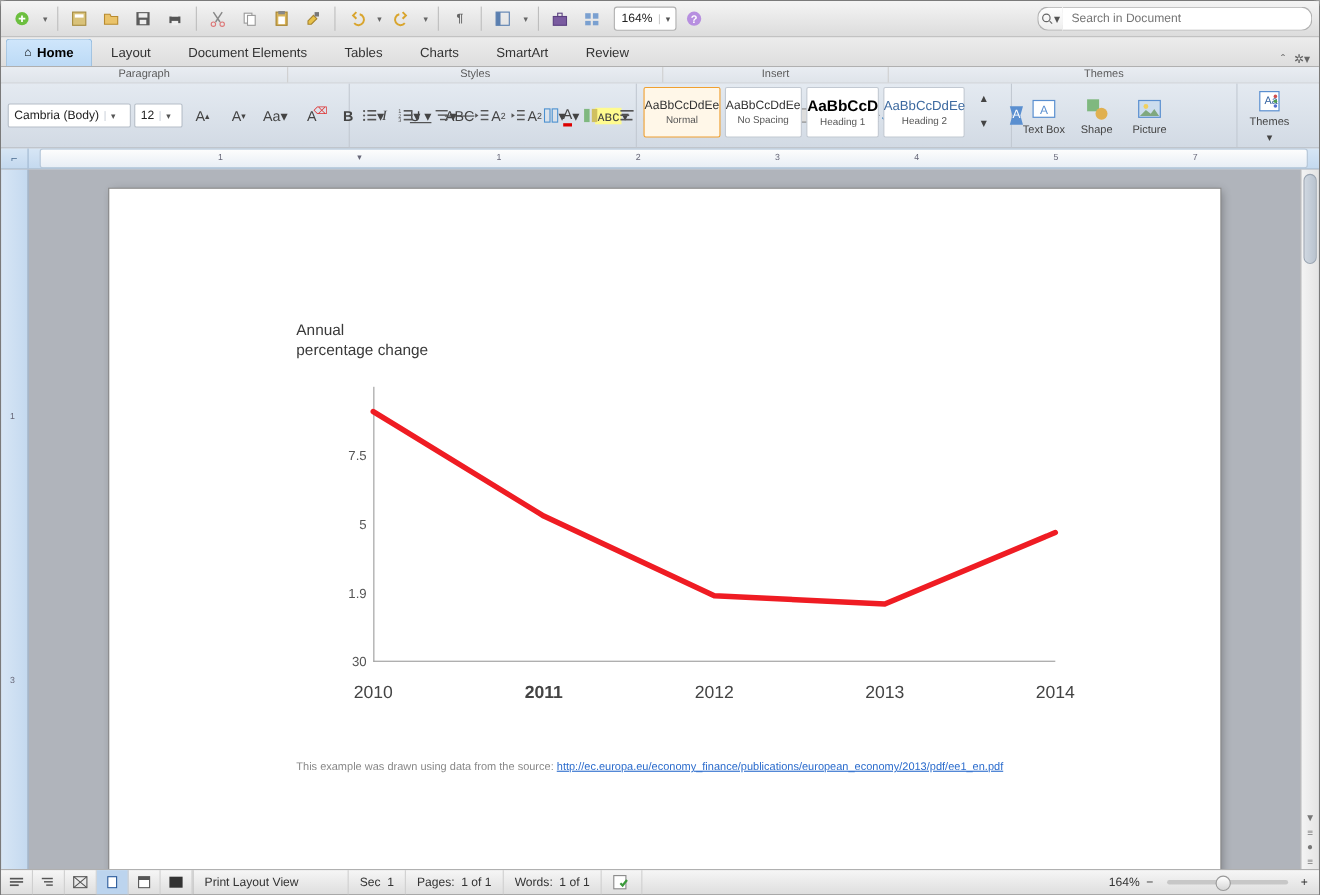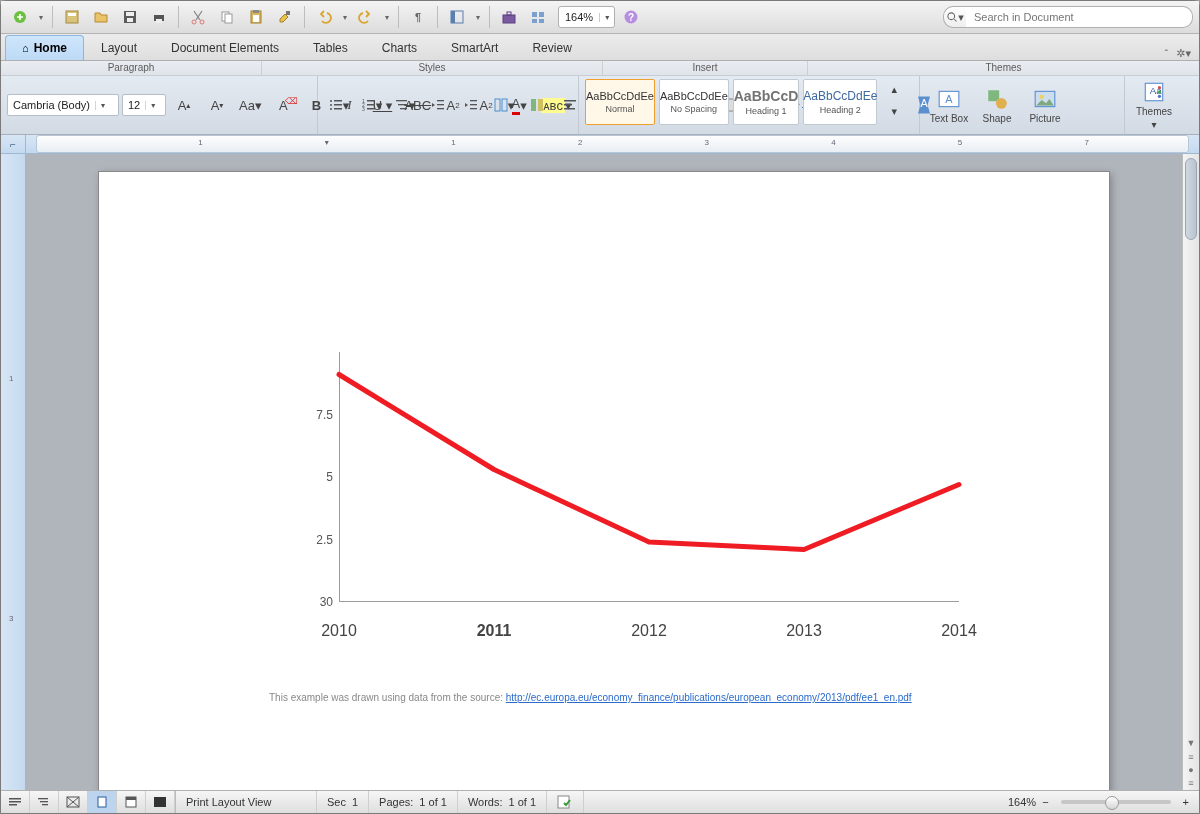--- a/index.html
+++ b/index.html
@@ -37,21 +37,21 @@
 .rgroup{border-right:1px solid #c2c9d2;padding:3px 6px;display:flex;flex-direction:row;gap:3px}
 .row{display:flex;align-items:center;gap:3px}
 .combo{display:flex;align-items:center;height:20px;border:1px solid #b6bec8;background:#fff;border-radius:2px}
 .combo span{padding:0 5px;font-size:11px;white-space:nowrap}
 .combo .dd{width:14px;text-align:center;border-left:1px solid #cfd5dd;font-size:8px;color:#555}
 .ibtn{min-width:22px;height:22px;border:1px solid transparent;border-radius:2px;display:flex;align-items:center;justify-content:center;font-size:13px;color:#444;padding:0 3px}
 .ibtn.small{min-width:18px;height:18px;font-size:11px}
 .ibtn svg{width:14px;height:14px}
 .stylebox{width:72px;height:44px;border:1px solid #c2c9d2;background:#fff;border-radius:2px;display:flex;flex-direction:column;align-items:center;justify-content:center;font-size:9px;color:#555}
 .stylebox .prev{font-size:11px;color:#333;margin-bottom:2px}
-.stylebox.h1 .prev{color:#737373;font-size:14px;font-weight:bold}
+.stylebox.h1 .prev{color:#000000;font-size:14px;font-weight:bold}
 .stylebox.h2 .prev{color:#3d6aa0;font-size:12px}
 .stylebox.sel{border-color:#f0a030;background:#fff7e8}
 .bigbtn{width:44px;height:50px;display:flex;flex-direction:column;align-items:center;justify-content:center;gap:2px;font-size:10px;color:#444;border:1px solid transparent;border-radius:3px}
 .bigbtn .bicon{width:24px;height:24px;display:flex;align-items:center;justify-content:center;color:#3d6aa0}
 
 .rulerwrap{height:18px;background:linear-gradient(#d7e6f5,#c4d9ef);border-bottom:1px solid #9fb7cf;position:relative;display:flex;align-items:center}
 .rulerwrap .corner{width:24px;height:18px;border-right:1px solid #9fb7cf;display:flex;align-items:center;justify-content:center;color:#4a6b90;font-size:10px}
 .ruler{flex:1;height:16px;background:linear-gradient(#fdfdfd,#e8eef5);margin:0 10px;border:1px solid #b7c7d8;border-radius:3px;position:relative;font-size:8px;color:#667}
 .rtick{position:absolute;top:2px}
 
@@ -469,28 +469,29 @@
 
   <div class="docarea">
     <div class="vruler">
       <div style="position:absolute;top:220px;left:8px">1</div>
       <div style="position:absolute;top:460px;left:8px">3</div>
     </div>
     <div class="canvas">
       <div class="page">
 
         <div class="chart">
+          <div class="ctitle" id="chart-title">Annual<br>percentage change</div>
           <div class="plot" id="plot">
             <div class="axis" style="left:0;top:0;bottom:0;width:1px"></div>
             <div class="axis" style="left:0;right:0;bottom:0;height:1px"></div>
             <svg class="linesvg" viewBox="0 0 620 250" preserveAspectRatio="none">
                 <polyline id="series" fill="none" stroke-width="5" stroke-linecap="round" stroke-linejoin="round" points="0,22.50000000000003 155,117.5 310,190 465,197.5 620,132.5" stroke="#ef1c23"></polyline>
               </svg>
           <div class="ytick" style="top: 100%;">30</div>
-              <div class="ytick" style="top: 75%;">2.5</div>
+              <div class="ytick" style="top: 75%;">1.9</div>
               <div class="ytick" style="top: 50%;">5</div>
               <div class="ytick" style="top: 25%;">7.5</div>
               <div class="xtick" style="left: 0%;">2010</div>
               <div class="xtick" style="left: 25%; font-weight: bold;">2011</div>
               <div class="xtick" style="left: 50%;">2012</div>
               <div class="xtick" style="left: 75%;">2013</div>
               <div class="xtick" style="left: 100%;">2014</div>
             </div>
         </div>
         <div class="source">

